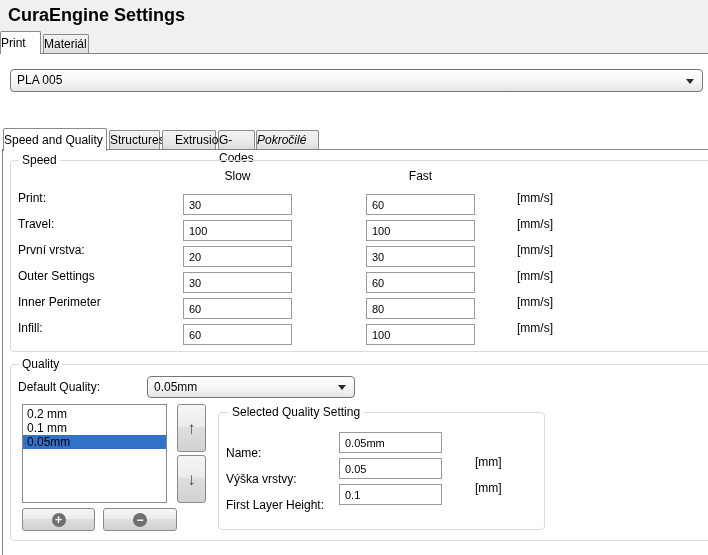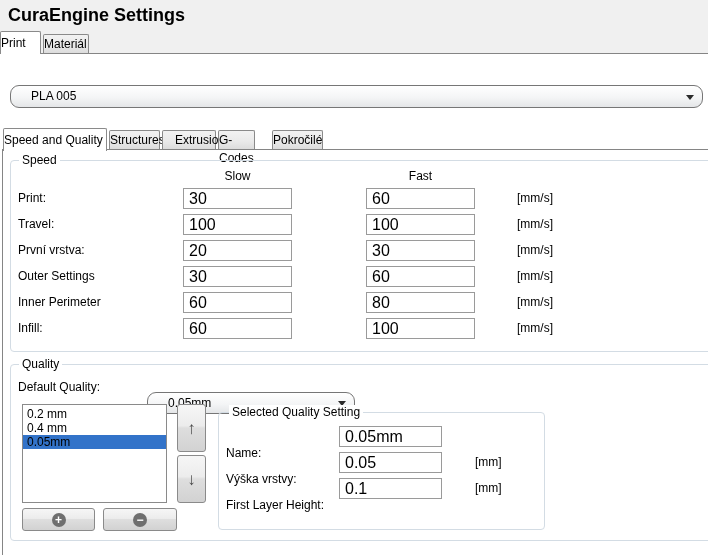--- a/index.html
+++ b/index.html
@@ -17,55 +17,55 @@
   
   .outer-page{left:0;top:53px;width:708px;height:502px;background:#fff;border-top:1px solid #858585;}
   .tab{box-sizing:border-box;text-align:left;border:1px solid #8a8a8a;
        border-bottom:none;border-radius:2px 2px 0 0;cursor:default;}
   .tab.inactive{background:linear-gradient(#f2f2f2,#e9e9e9 60%,#dcdcdc);}
   .tab.active{background:#fff;z-index:5;}
   .outer-tab-print{left:0;top:31px;width:41px;height:23px;line-height:22px;}
   .outer-tab-material{left:43px;top:34px;width:46px;height:19px;line-height:18px;}
 
   
-  .combo{box-sizing:border-box;border:1px solid #767676;border-radius:9px;
+  .combo{box-sizing:border-box;border:1px solid #767676;border-radius:4px;
          background:linear-gradient(#ffffff,#f4f5f6 55%,#e4e6e8);
-         line-height:21px;padding-left:20px;cursor:default;margin-top:16px;}
+         line-height:21px;padding-left:6px;cursor:default;}
   .combo .arrow{position:absolute;right:8px;top:50%;margin-top:-2px;width:0;height:0;
                 border-left:4px solid transparent;border-right:4px solid transparent;
                 border-top:5px solid #2b2b2b;}
   .combo-material{left:10px;top:69px;width:693px;height:23px;}
   .combo-quality{left:147px;top:376px;width:208px;height:22px;}
 
   
   .inner-panel{left:2px;top:149px;width:716px;height:410px;background:#fff;border:1px solid #858585;box-sizing:border-box;}
   .itab-active{left:3px;top:128px;width:104px;height:23px;line-height:22px;}
   .itab1{left:109px;width:51px;}
   .itab2{left:162px;width:54px;padding-left:12px;}
   .itab3{left:218px;width:37px;}
-  .itab4{left:272px;width:51px;}
+  .itab4{left:256px;width:63px;font-style:italic;}
   .itab-in{top:130px;height:19px;line-height:18px;}
 
   
   .groupbox{box-sizing:border-box;border:1px solid #d3dce4;border-radius:4px;}
   .gb-speed{left:10px;top:160px;width:706px;height:192px;}
   .gb-quality{left:10px;top:364px;width:706px;height:177px;}
   .gb-selected{left:218px;top:412px;width:327px;height:118px;}
   .gb-label{position:absolute;top:-8px;left:8px;background:#fff;padding:0 3px;line-height:14px;}
 
   
   .col-head{top:169px;width:109px;text-align:center;}
   .col-slow{left:183px;}
   .col-fast{left:366px;}
   .srow{position:absolute;left:0;width:708px;height:26px;}
   .srow .lab{position:absolute;left:18px;top:5px;}
   .srow .unit{position:absolute;left:517px;top:5px;}
-  .tbox{position:absolute;top:2px;box-sizing:border-box;width:109px;height:21px;
+  .tbox{position:absolute;top:8px;box-sizing:border-box;width:109px;height:21px;
         border:1px solid #9a9a9a;padding:0 5px;font-family:"Liberation Sans",sans-serif;
-        font-size:16px;background:#fff;}
+        font-size:11px;background:#fff;}
   .tbox.slow{left:183px;}
   .tbox.fast{left:366px;}
 
   
   .lbl-defq{left:18px;top:380px;}
   .listbox{left:22px;top:404px;width:145px;height:99px;background:#fff;
            border:1px solid #8a8a8a;box-sizing:border-box;padding-top:2px;}
   .litem{height:14px;line-height:14px;padding-left:4px;cursor:default;}
   .litem.sel{background:#3273c9;}
 
@@ -164,21 +164,21 @@
 
 <div class="abs lbl-defq">Default Quality:</div>
 
 <div class="abs combo combo-quality">
   <span>0.05mm</span>
   <span class="arrow"></span>
 </div>
 
 <div class="abs listbox">
   <div class="litem">0.2 mm</div>
-  <div class="litem">0.4 mm</div>
+  <div class="litem">0.1 mm</div>
   <div class="litem sel">0.05mm</div>
 </div>
 
 <div class="abs btn btn-up">
   <span class="arrow-glyph">↑</span>
 </div>
 <div class="abs btn btn-down">
   <span class="arrow-glyph">↓</span>
 </div>
 

